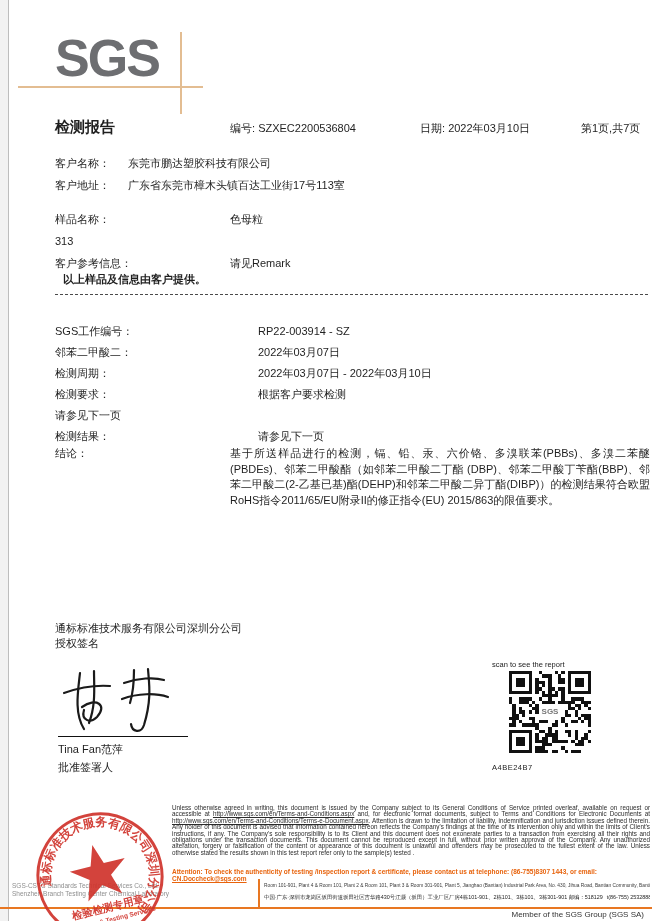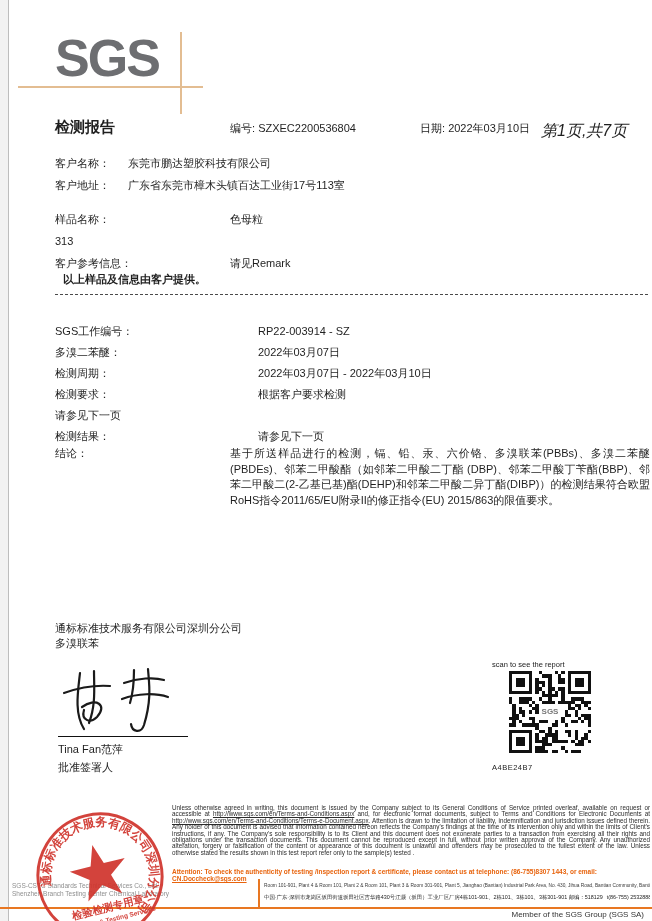--- a/index.html
+++ b/index.html
@@ -12,21 +12,21 @@
   
   .logo-wrap{position:absolute;left:55px;top:28px;width:160px;height:80px;}
   .logo-text{font-size:52px;font-weight:bold;color:#6d6e71;letter-spacing:-2px;line-height:60px;}
   .crop-h{position:absolute;left:18px;top:86px;width:185px;height:2px;background:#e3bd92;}
   .crop-v{position:absolute;left:180px;top:32px;width:2px;height:82px;background:#e3bd92;}
 
   .title-row{position:absolute;left:55px;top:118px;width:590px;height:22px;}
   .doc-title{position:absolute;left:0;top:0;font-size:15px;font-weight:bold;}
   .no-group{position:absolute;left:175px;top:3px;font-size:11px;}
   .date-group{position:absolute;left:365px;top:3px;font-size:11px;}
-  .page-info{position:absolute;left:486px;top:3px;font-size:16px;font-style:italic;}
+  .page-info{position:absolute;left:526px;top:3px;font-size:11px;}
 
   .row{display:flex;font-size:11px;line-height:22px;}
   .row .lbl{flex:0 0 auto;}
   .client-block{position:absolute;left:55px;top:152px;width:590px;}
   .client-block .lbl{width:73px;}
   .sample-block{position:absolute;left:55px;top:208px;width:590px;}
   .sample-block .lbl{width:175px;}
   .note-line{position:absolute;left:63px;top:272px;font-size:11px;font-weight:bold;}
   .dash-sep{position:absolute;left:55px;top:294px;width:593px;border-top:1px dashed #4a4a4a;}
 
@@ -125,21 +125,21 @@
   </div>
   <div class="note-line">以上样品及信息由客户提供。</div>
   <div class="dash-sep"></div>
 
   <div class="job-block">
     <div class="row">
       <span class="lbl">SGS工作编号：</span>
       <span>RP22-003914 - SZ</span>
     </div>
     <div class="row">
-      <span class="lbl">多溴二苯醚：</span>
+      <span class="lbl">邻苯二甲酸二：</span>
       <span>2022年03月07日</span>
     </div>
     <div class="row">
       <span class="lbl">检测周期：</span>
       <span>2022年03月07日 - 2022年03月10日</span>
     </div>
     <div class="row">
       <span class="lbl">检测要求：</span>
       <span>根据客户要求检测</span>
     </div>
@@ -152,21 +152,21 @@
     </div>
   </div>
 
   <div class="concl-block">
     <span class="lbl">结论：</span>
     <span class="concl-text">基于所送样品进行的检测，镉、铅、汞、六价铬、多溴联苯(PBBs)、多溴二苯醚(PBDEs)、邻苯二甲酸酯（如邻苯二甲酸二丁酯 (DBP)、邻苯二甲酸丁苄酯(BBP)、邻苯二甲酸二(2-乙基已基)酯(DEHP)和邻苯二甲酸二异丁酯(DIBP)）的检测结果符合欧盟RoHS指令2011/65/EU附录II的修正指令(EU) 2015/863的限值要求。</span>
   </div>
 
   <div class="sig-company">
     <div>通标标准技术服务有限公司深圳分公司</div>
-    <div>多溴联苯</div>
+    <div>授权签名</div>
   </div>
   <svg class="sig-svg" width="130" height="72" viewBox="0 0 130 72">
     <g fill="none" stroke="#1a1a1a" stroke-width="2.2" stroke-linecap="round">
       <path d="M4 30 C18 25 36 22 50 23"></path>
       <path d="M20 10 C18 28 14 50 24 66"></path>
       <path d="M34 8 C34 24 36 42 29 60"></path>
       <path d="M22 44 C36 34 48 42 37 54 C30 61 21 57 24 47"></path>
       <path d="M64 20 C78 15 94 14 104 17"></path>
       <path d="M74 7 C74 20 73 30 70 40"></path>
       <path d="M88 6 C89 20 92 36 84 62 C81 71 72 69 71 61"></path>

